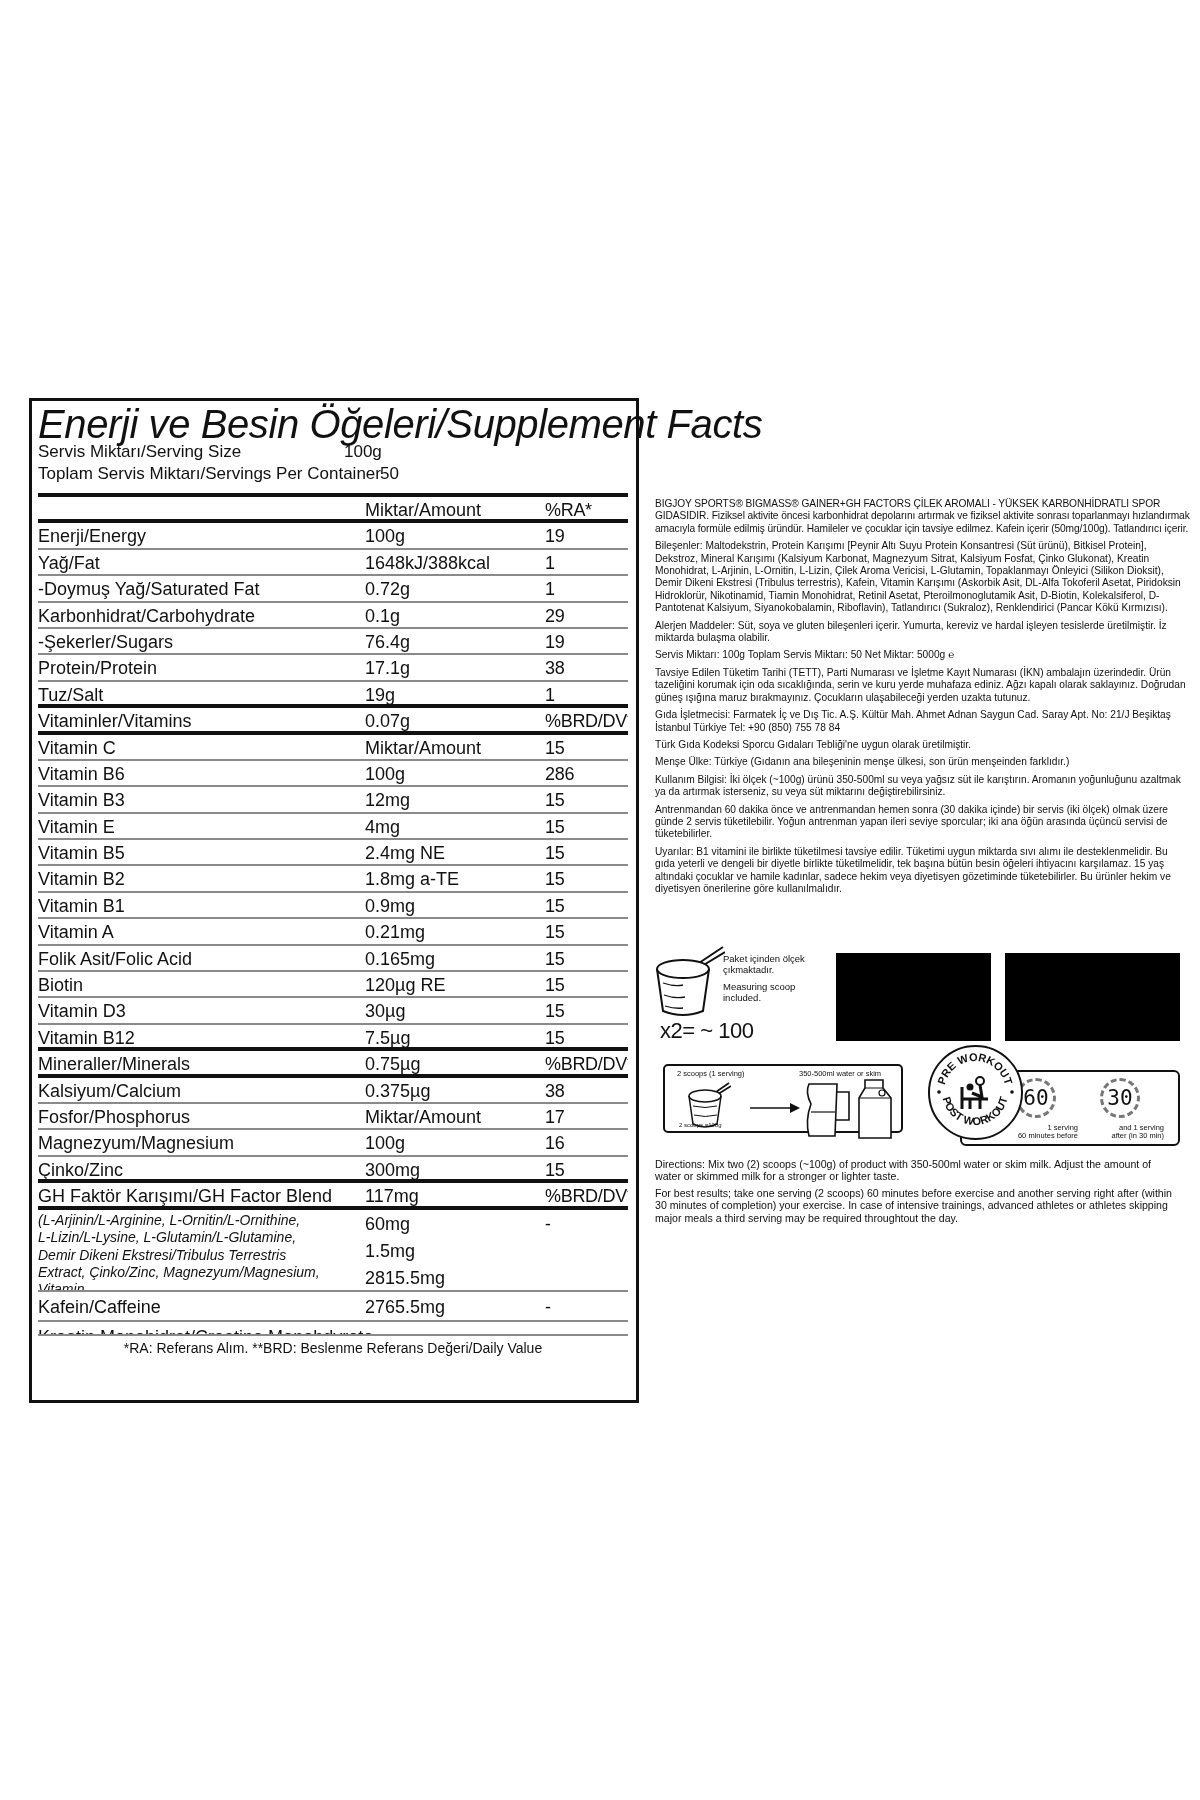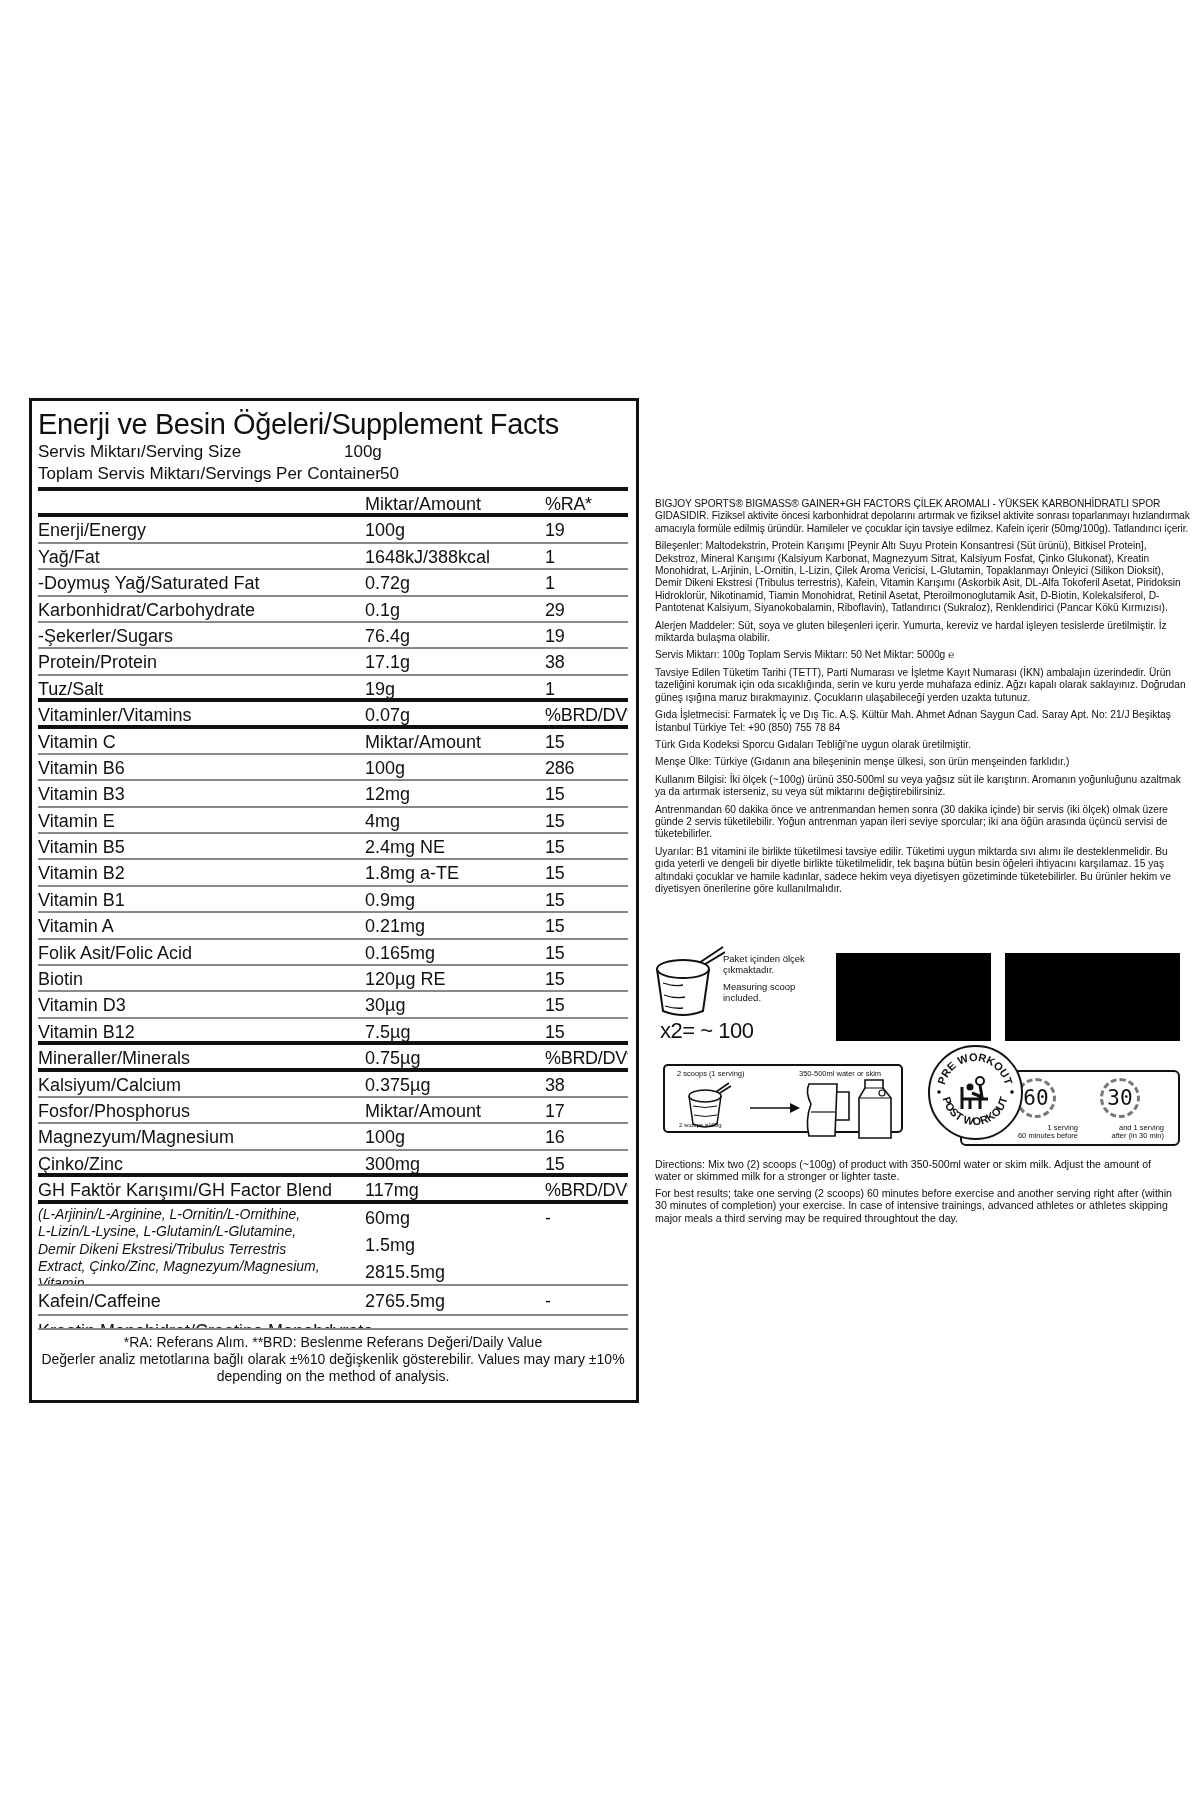--- a/index.html
+++ b/index.html
@@ -4,21 +4,21 @@
 <style>
   * { box-sizing: border-box; margin: 0; padding: 0; }
   html, body { width: 1200px; height: 1800px; background: #ffffff; overflow: hidden; }
   body { position: relative; font-family: "Liberation Sans", sans-serif; color: #111; }
 
   
   .facts {
     position: absolute; left: 29px; top: 398px; width: 610px; height: 1005px;
     border: 3px solid #111; padding: 6px 8px 0 6px;
   }
-  .facts .title { font-size: 29px; line-height: 34px; letter-spacing: -0.4px; white-space: nowrap; }
+  .facts .title { font-size: 40px; line-height: 34px; letter-spacing: -0.4px; white-space: nowrap; font-style: italic; }
   .facts .meta { font-size: 17px; line-height: 22px; white-space: nowrap; position: relative; height: 22px; }
   .facts .meta .val { position: absolute; top: 0; }
   .thick { border-top: 4px solid #111; }
   .row {
     display: grid; grid-template-columns: 327px 180px 1fr;
     font-size: 18px; height: 26.4px; line-height: 26px; white-space: nowrap;
     border-bottom: 2px solid #8a8a8a;
   }
   .row.heavy { border-bottom: 4px solid #111; }
   .row .c1, .row .c2, .row .c3 { overflow: hidden; }
@@ -60,21 +60,21 @@
 </style>
 </head>
 <body>
 
 <section class="facts">
   <div class="title">Enerji ve Besin Öğeleri/Supplement Facts</div>
   <div class="meta">
     <span>Servis Miktarı/Serving Size</span>
     <span class="val" style="left:306px">100g</span>
   </div>
-  <div class="meta" style="margin-bottom:2px">
+  <div class="meta" style="margin-bottom:8px">
     <span>Toplam Servis Miktarı/Servings Per Container</span>
     <span class="val" style="left:342px">50</span>
   </div>
 
   <div class="thick"></div>
   <div class="row heavy">
     <span class="c1"></span>
     <span class="c2">Miktar/Amount</span>
     <span class="c3">%RA*</span>
   </div>
@@ -233,21 +233,20 @@
     <span class="c2">2765.5mg</span>
     <span class="c3">-</span>
   </div>
   <div class="row" style="height:14px;line-height:30px;grid-template-columns:507px 1fr">
     <span class="c1">Kreatin Monohidrat/Creatine Monohdyrate</span>
     <span class="c3">-</span>
   </div>
 
   <div class="foot">
     <div>*RA: Referans Alım. **BRD: Beslenme Referans Değeri/Daily Value</div>
-    <div>Değerler analiz metotlarına bağlı olarak ±%10 değişkenlik gösterebilir. Values may mary ±10% depending on the method of analysis.</div>
   </div>
 </section>
 
 <section class="info">
   <p class="caps">BIGJOY SPORTS® BIGMASS® GAINER+GH FACTORS ÇİLEK AROMALI - YÜKSEK KARBONHİDRATLI SPOR GIDASIDIR. Fiziksel aktivite öncesi karbonhidrat depolarını artırmak ve fiziksel aktivite sonrası toparlanmayı hızlandırmak amacıyla formüle edilmiş üründür. Hamileler ve çocuklar için tavsiye edilmez. Kafein içerir (50mg/100g). Tatlandırıcı içerir.</p>
   <p>Bileşenler: Maltodekstrin, Protein Karışımı [Peynir Altı Suyu Protein Konsantresi (Süt ürünü), Bitkisel Protein], Dekstroz, Mineral Karışımı (Kalsiyum Karbonat, Magnezyum Sitrat, Kalsiyum Fosfat, Çinko Glukonat), Kreatin Monohidrat, L-Arjinin, L-Ornitin, L-Lizin, Çilek Aroma Vericisi, L-Glutamin, Topaklanmayı Önleyici (Silikon Dioksit), Demir Dikeni Ekstresi (Tribulus terrestris), Kafein, Vitamin Karışımı (Askorbik Asit, DL-Alfa Tokoferil Asetat, Piridoksin Hidroklorür, Nikotinamid, Tiamin Monohidrat, Retinil Asetat, Pteroilmonoglutamik Asit, D-Biotin, Kolekalsiferol, D-Pantotenat Kalsiyum, Siyanokobalamin, Riboflavin), Tatlandırıcı (Sukraloz), Renklendirici (Pancar Kökü Kırmızısı).</p>
   <p>Alerjen Maddeler: Süt, soya ve gluten bileşenleri içerir. Yumurta, kereviz ve hardal işleyen tesislerde üretilmiştir. İz miktarda bulaşma olabilir.</p>
   <p>Servis Miktarı: 100g  Toplam Servis Miktarı: 50  Net Miktar: 5000g ℮</p>
   <p>Tavsiye Edilen Tüketim Tarihi (TETT), Parti Numarası ve İşletme Kayıt Numarası (İKN) ambalajın üzerindedir. Ürün tazeliğini korumak için oda sıcaklığında, serin ve kuru yerde muhafaza ediniz. Ağzı kapalı olarak saklayınız. Doğrudan güneş ışığına maruz bırakmayınız. Çocukların ulaşabileceği yerden uzakta tutunuz.</p>
   <p>Gıda İşletmecisi: Farmatek İç ve Dış Tic. A.Ş. Kültür Mah. Ahmet Adnan Saygun Cad. Saray Apt. No: 21/J Beşiktaş İstanbul Türkiye Tel: +90 (850) 755 78 84</p>

